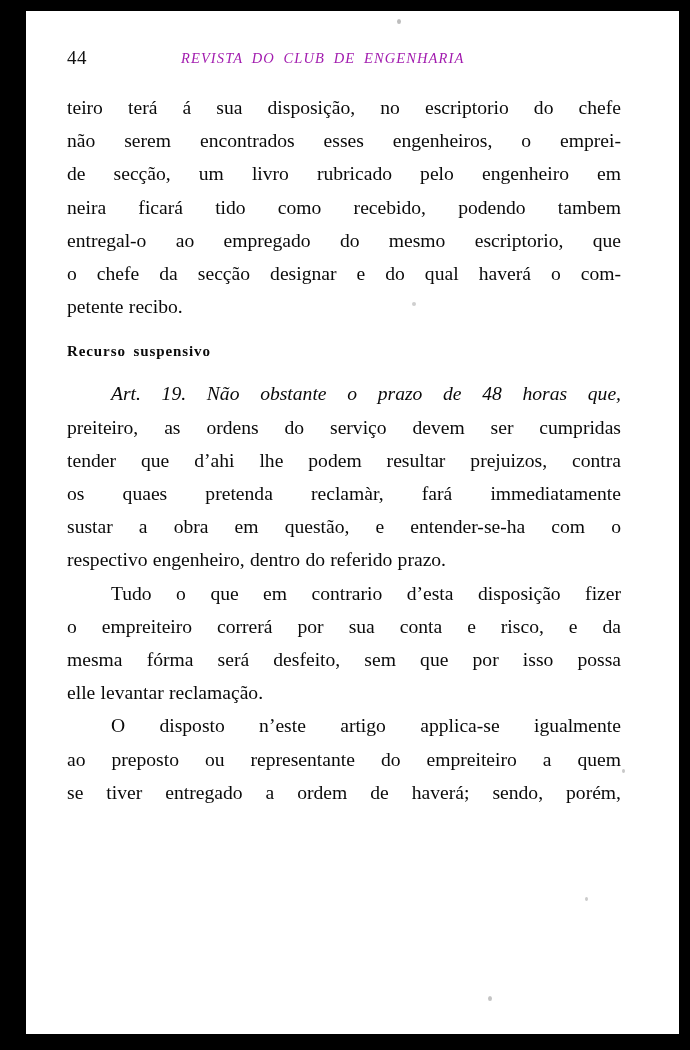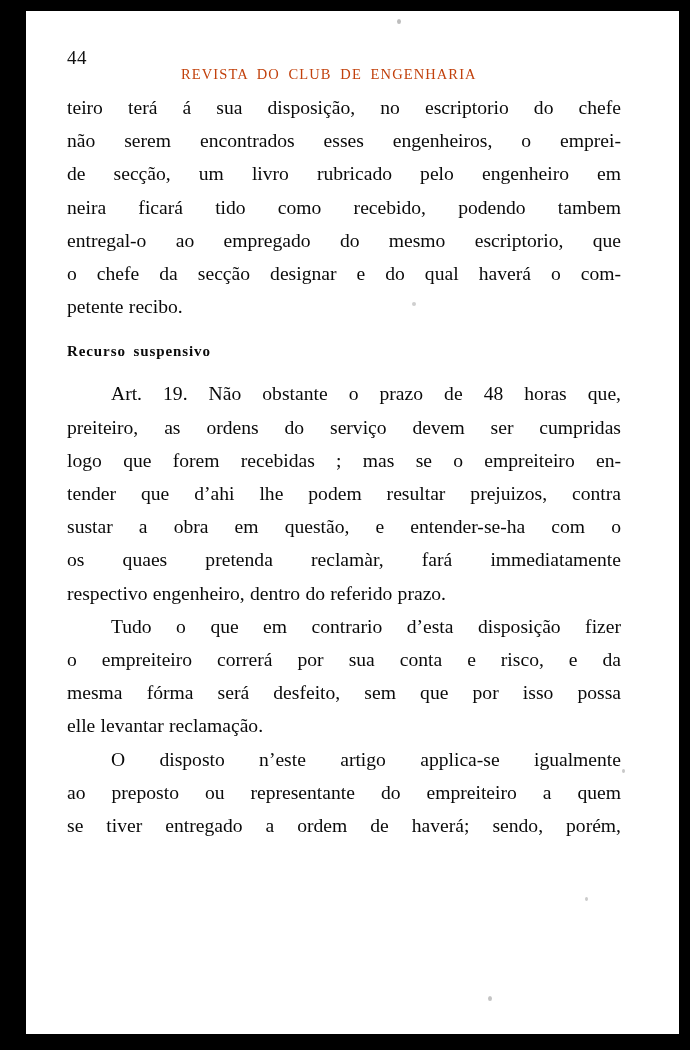--- a/index.html
+++ b/index.html
@@ -45,26 +45,27 @@
     position: absolute;
     left: 41px;
     top: 0;
     font-size: 19px;
     letter-spacing: 0.5px;
     color: #111;
   }
   .running-head {
     position: absolute;
     left: 155px;
-    top: 19px;
+    top: 3px;
     font-size: 14.5px;
     letter-spacing: 1.1px;
     word-spacing: 4px;
-    color: #c2410c;
+    color: #a21caf;
     white-space: nowrap;
+    font-style: italic;
   }
 
   
   .textblock {
     position: absolute;
     left: 41px;
     top: 80px;
     width: 554px;
   }
 
@@ -133,26 +134,25 @@
         <span class="line j">de secção, um livro rubricado pelo engenheiro em</span>
         <span class="line j">neira ficará tido como recebido, podendo tambem</span>
         <span class="line j">entregal-o ao empregado do mesmo escriptorio, que</span>
         <span class="line j">o chefe da secção designar e do qual haverá o com-</span>
         <span class="line">petente recibo.</span>
       </p>
 
       <h2 class="subhead">Recurso suspensivo</h2>
 
       <p class="para">
-        <span class="line j" style="text-indent:44px;">Art. 19. Não obstante o prazo de 48 horas que,</span>
+        <span class="line j" style="text-indent:44px;font-style:italic;">Art. 19. Não obstante o prazo de 48 horas que,</span>
         <span class="line j">preiteiro, as ordens do serviço devem ser cumpridas</span>
-        <span class="line j">logo que forem recebidas ; mas se o empreiteiro en-</span>
         <span class="line j">tender que d’ahi lhe podem resultar prejuizos, contra</span>
+        <span class="line j">os quaes pretenda reclamàr, fará immediatamente</span>
         <span class="line j">sustar a obra em questão, e entender-se-ha com o</span>
-        <span class="line j">os quaes pretenda reclamàr, fará immediatamente</span>
         <span class="line">respectivo engenheiro, dentro do referido prazo.</span>
       </p>
 
       <p class="para">
         <span class="line j" style="text-indent:44px;">Tudo o que em contrario d’esta disposição fizer</span>
         <span class="line j">o empreiteiro correrá por sua conta e risco, e da</span>
         <span class="line j">mesma fórma será desfeito, sem que por isso possa</span>
         <span class="line">elle levantar reclamação.</span>
       </p>
 

